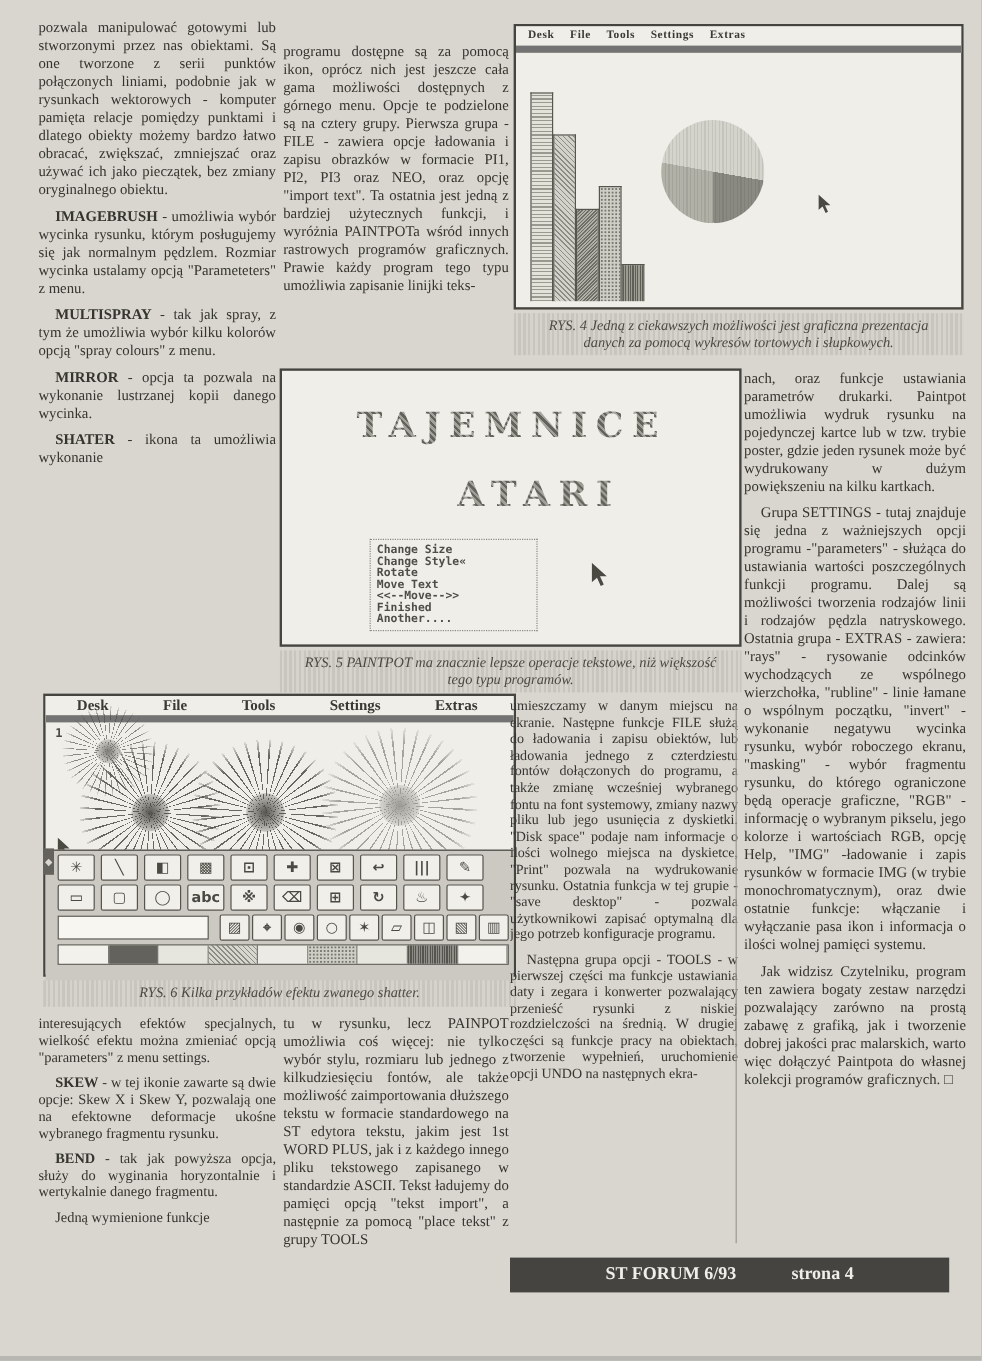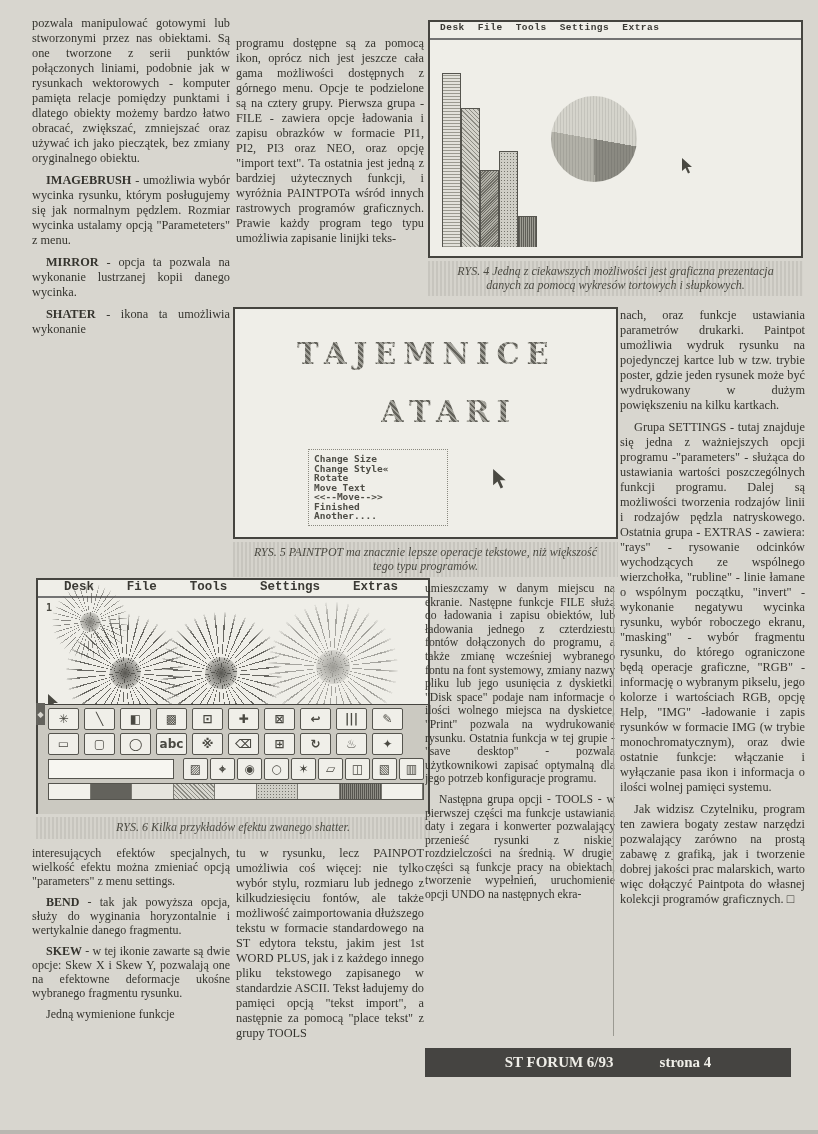--- a/index.html
+++ b/index.html
@@ -8,22 +8,22 @@
   
   .col{position:absolute;text-align:justify;overflow:hidden;}
   .col p{margin:0 0 7px 0;text-indent:14px;}
   .col p:first-child{text-indent:0;}
   .col b{font-weight:bold;}
   .c-std{font-size:12.3px;line-height:15px;}
   .c-tight{font-size:11.7px;line-height:13.6px;}
   .c-left{font-size:12px;line-height:14px;}
   
   .figwin{position:absolute;background:#efeee8;border:2px solid #45443f;box-sizing:border-box;}
-  .menubar{height:16px;border-bottom:2px solid #737373;display:flex;align-items:flex-start;
-           font-family:Liberation Mono, monospace;color:#3a3934;background:#efeee8;}
+  .menubar{height:16px;border-bottom:6px solid #737373;display:flex;align-items:center;
+           font-family:Liberation Serif, serif;color:#3a3934;background:#efeee8;}
   .menubar-sm{font-size:9.5px;font-weight:bold;gap:13px;padding-left:10px;letter-spacing:.5px;}
   .menubar-lg{font-size:12.5px;font-weight:bold;justify-content:space-between;padding:0 30px 0 26px;}
   .figinner{position:relative;width:100%;height:calc(100% - 16px);}
   
   .bars{position:absolute;left:12px;bottom:11px;height:174px;display:flex;align-items:flex-end;}
   .bar{width:19px;border:1px solid #55544e;border-bottom:none;box-sizing:border-box;}
   .pat0{background:repeating-linear-gradient(0deg,#9a998f 0 1px,#e2e1da 1px 3px);}
   .pat1{background:repeating-linear-gradient(45deg,#8d8c84 0 1px,#d3d2ca 1px 3px);}
   .pat2{background:repeating-linear-gradient(-45deg,#6f6e66 0 1px,#b0afa6 1px 2px);}
   .pat3{background:radial-gradient(#76756d 0.8px,#cfcec6 0.9px);background-size:3px 3px;}
@@ -81,20 +81,21 @@
           font-weight:bold;font-size:15px;font-family:"Liberation Serif",serif;}
 </style>
 </head>
 <body>
 
 <div class="page">
 
   <div class="col c-std" style="left:32px;top:16px;width:198px;height:562px;">
       <p>pozwala manipulować gotowymi lub stworzonymi przez nas obiektami. Są one tworzone z serii punktów połączonych liniami, podobnie jak w rysunkach wektorowych - komputer pamięta relacje pomiędzy punktami i dlatego obiekty możemy bardzo łatwo obracać, zwiększać, zmniejszać oraz używać ich jako pieczątek, bez zmiany oryginalnego obiektu.</p>
       <p><b>IMAGEBRUSH</b> - umożliwia wybór wycinka rysunku, którym posługujemy się jak normalnym pędzlem. Rozmiar wycinka ustalamy opcją "Parameteters" z menu.</p>
+      <p><b>MULTISPRAY</b> - tak jak spray, z tym że umożliwia wybór kilku kolorów opcją "spray colours" z menu.</p>
       <p><b>MIRROR</b> - opcja ta pozwala na wykonanie lustrzanej kopii danego wycinka.</p>
       <p><b>SHATER</b> - ikona ta umożliwia wykonanie</p>
     </div>
 
   <div class="col c-std" style="left:236px;top:16px;width:188px;height:292px;margin-top:20px;">
       <p>programu dostępne są za pomocą ikon, oprócz nich jest jeszcze cała gama możliwości dostępnych z górnego menu. Opcje te podzielone są na cztery grupy. Pierwsza grupa - FILE - zawiera opcje ładowania i zapisu obrazków w formacie PI1, PI2, PI3 oraz NEO, oraz opcję "import text". Ta ostatnia jest jedną z bardziej użytecznych funkcji, i wyróżnia PAINTPOTa wśród innych rastrowych programów graficznych. Prawie każdy program tego typu umożliwia zapisanie linijki teks-</p>
     </div>
 
   <div class="figwin" style="left:428px;top:20px;width:375px;height:238px;">
     <div class="menubar menubar-sm">
@@ -212,22 +213,22 @@
           <div class="ps7"></div>
           <div class="ps8"></div>
         </div>
       </div>
     </div>
   </div>
   <div class="caption" style="left:36px;top:817px;width:394px;">RYS. 6 Kilka przykładów efektu zwanego shatter.</div>
 
   <div class="col c-left" style="left:32px;top:846px;width:198px;height:268px;">
       <p>interesujących efektów specjalnych, wielkość efektu można zmieniać opcją "parameters" z menu settings.</p>
+      <p><b>SKEW</b> - w tej ikonie zawarte są dwie opcje: Skew X i Skew Y, pozwalają one na efektowne deformacje ukośne wybranego fragmentu rysunku.</p>
       <p><b>BEND</b> - tak jak powyższa opcja, służy do wyginania horyzontalnie i wertykalnie danego fragmentu.</p>
-      <p><b>SKEW</b> - w tej ikonie zawarte są dwie opcje: Skew X i Skew Y, pozwalają one na efektowne deformacje ukośne wybranego fragmentu rysunku.</p>
       <p>Jedną wymienione funkcje</p>
     </div>
   <div class="col c-std" style="left:236px;top:846px;width:188px;height:262px;">
       <p>tu w rysunku, lecz PAINPOT umożliwia coś więcej: nie tylko wybór stylu, rozmiaru lub jednego z kilkudziesięciu fontów, ale także możliwość zaimportowania dłuższego tekstu w formacie standardowego na ST edytora tekstu, jakim jest 1st WORD PLUS, jak i z każdego innego pliku tekstowego zapisanego w standardzie ASCII. Tekst ładujemy do pamięci opcją "tekst import", a następnie za pomocą "place tekst" z grupy TOOLS</p>
     </div>
   <div class="col c-tight" style="left:425px;top:582px;width:190px;height:458px;">
       <p>umieszczamy w danym miejscu na ekranie. Następne funkcje FILE służą do ładowania i zapisu obiektów, lub ładowania jednego z czterdziestu fontów dołączonych do programu, a także zmianę wcześniej wybranego fontu na font systemowy, zmiany nazwy pliku lub jego usunięcia z dyskietki. "Disk space" podaje nam informacje o ilości wolnego miejsca na dyskietce, "Print" pozwala na wydrukowanie rysunku. Ostatnia funkcja w tej grupie - "save desktop" - pozwala użytkownikowi zapisać optymalną dla jego potrzeb konfiguracje programu.</p>
       <p>Następna grupa opcji - TOOLS - w pierwszej części ma funkcje ustawiania daty i zegara i konwerter pozwalający przenieść rysunki z niskiej rozdzielczości na średnią. W drugiej części są funkcje pracy na obiektach, tworzenie wypełnień, uruchomienie opcji UNDO na następnych ekra-</p>
     </div>
 

